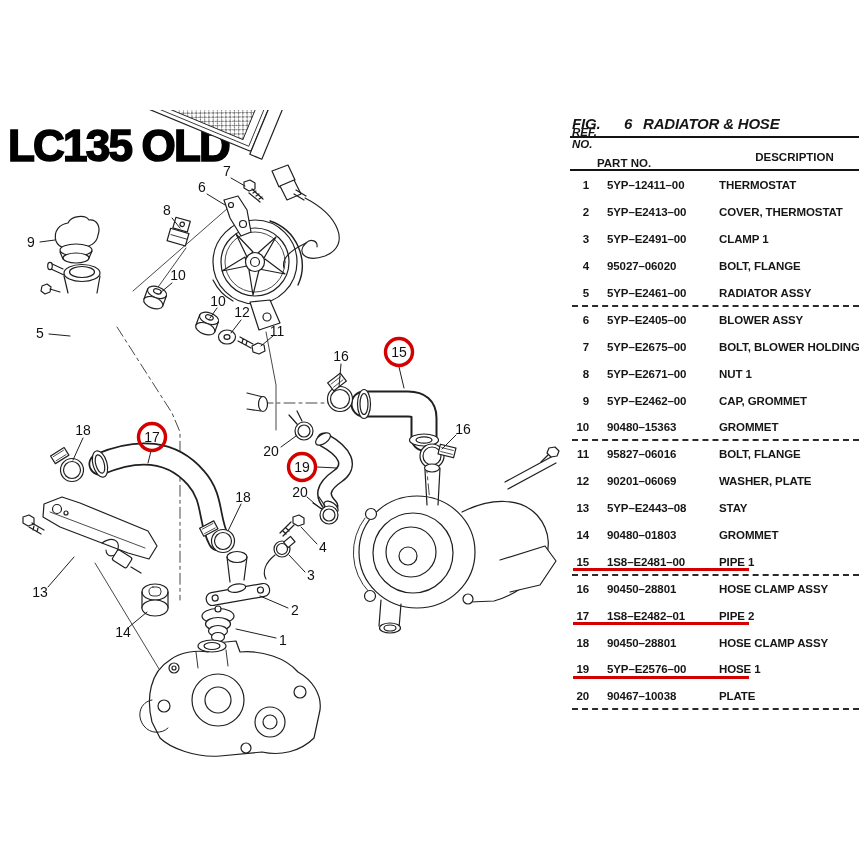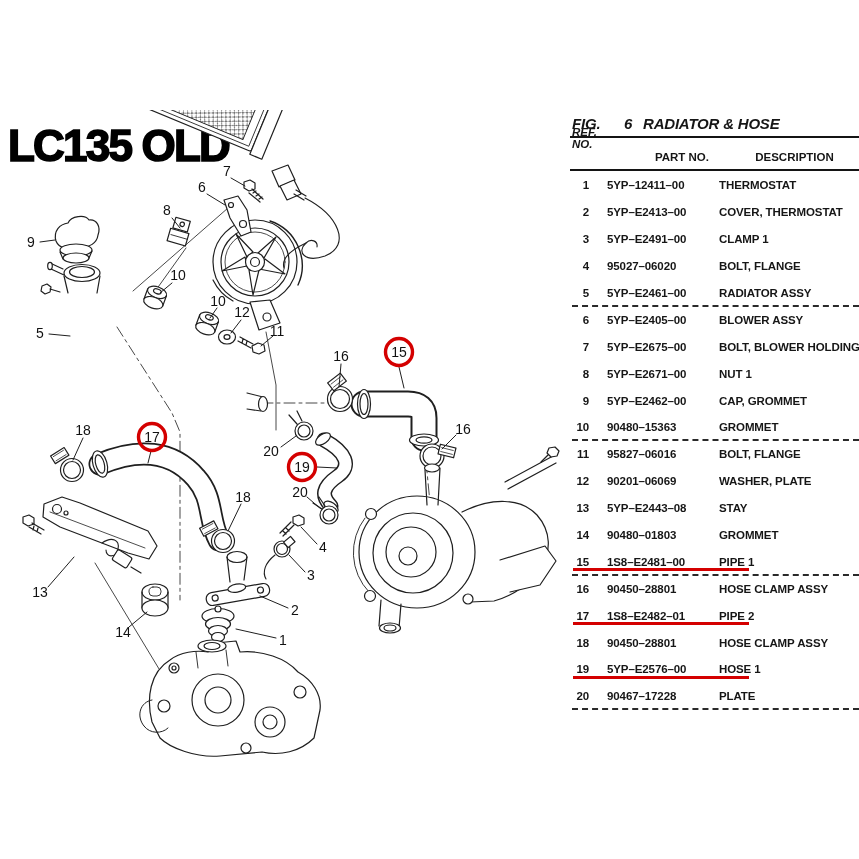--- a/index.html
+++ b/index.html
@@ -17,21 +17,21 @@
   .ptable{position:absolute;left:572px;top:0;width:287px;}
   .fig-head{position:absolute;top:115px;left:0;width:287px;height:18px;
             font-size:15px;font-weight:700;letter-spacing:-0.2px;font-style:italic;}
   .fig-head .fl{position:absolute;left:0;}
   .fig-head .fn{position:absolute;left:52px;}
   .fig-head .ft{position:absolute;left:71px;white-space:nowrap;}
   .rule{position:absolute;left:-2px;width:292px;height:2px;background:#141414;}
   .rule1{top:136px;} .rule2{top:169px;}
   .colheads{position:absolute;top:0;left:0;font-size:11.5px;font-weight:700;}
   .ch-ref{position:absolute;left:0;top:126px;line-height:12px;font-style:italic;}
-  .ch-part{position:absolute;left:25px;top:151px;width:112px;text-align:right;}
+  .ch-part{position:absolute;left:25px;top:157px;width:112px;text-align:left;}
   .ch-desc{position:absolute;left:148px;top:151px;width:149px;text-align:center;}
   .tbody{position:absolute;left:0;top:172px;width:287px;}
   .row{height:26.9px;display:flex;align-items:center;position:relative;
        font-size:11.5px;font-weight:700;letter-spacing:-0.1px;}
   .c-ref{width:17px;text-align:right;flex:none;}
   .c-part{margin-left:18px;width:112px;flex:none;white-space:nowrap;}
   .c-desc{flex:1;white-space:nowrap;}
   .row.underlined::after{content:"";position:absolute;left:1px;top:20px;
        width:176px;height:2.6px;background:var(--hl,#d40000);}
   .dash-sep{position:absolute;left:0;width:287px;height:0;
@@ -459,18 +459,18 @@
     <span class="c-part">90450–28801</span>
     <span class="c-desc">HOSE CLAMP ASSY</span>
   </div>
       <div class="row underlined">
     <span class="c-ref">19</span>
     <span class="c-part">5YP–E2576–00</span>
     <span class="c-desc">HOSE 1</span>
   </div>
       <div class="row">
     <span class="c-ref">20</span>
-    <span class="c-part">90467–17228</span>
+    <span class="c-part">90467–10038</span>
     <span class="c-desc">PLATE</span>
   </div>
       <div class="dash-sep" style="top: 536px;"></div>
     </div>
 </div>
 
 </body></html>

